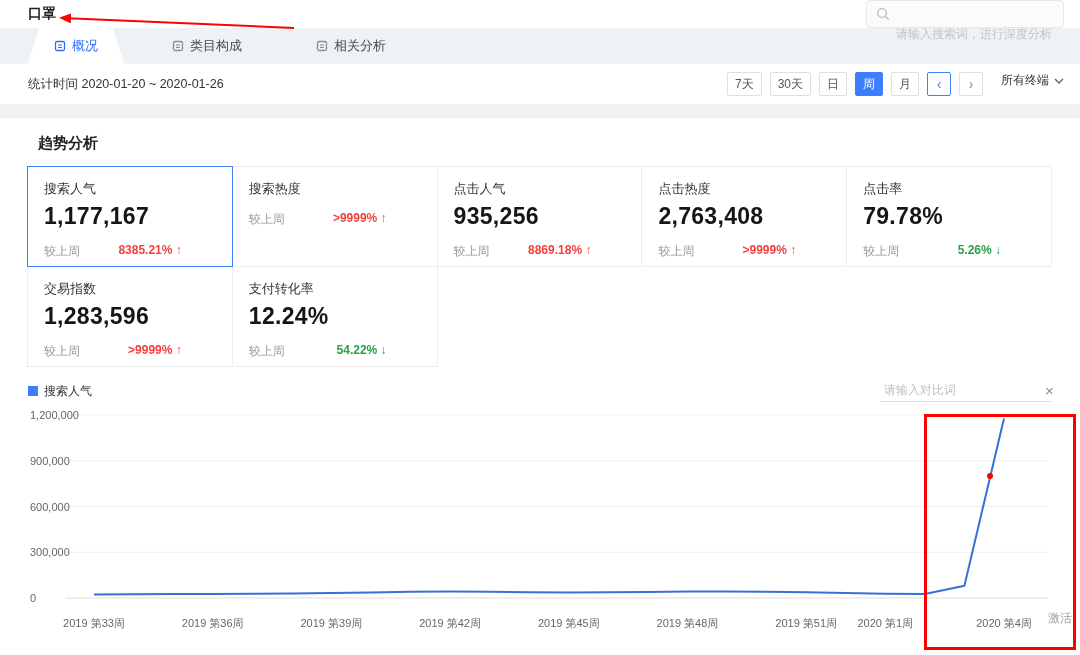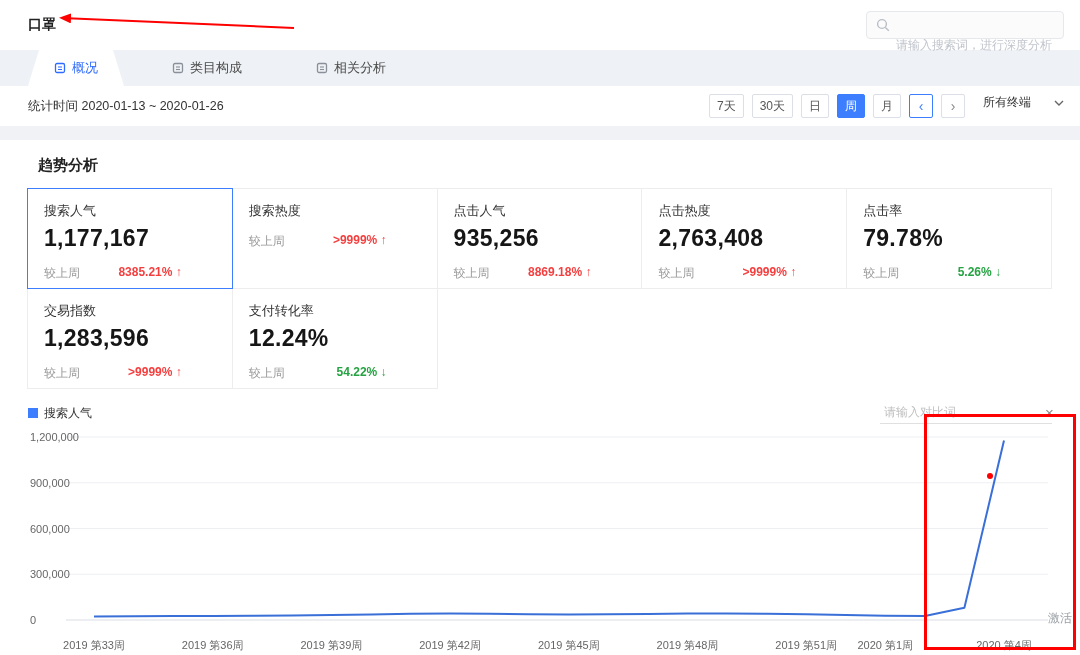--- a/index.html
+++ b/index.html
@@ -2,21 +2,21 @@
 <html><head>
 <meta charset="utf-8">
 <title>口罩 - 趋势分析</title>
 <style>
   * { margin:0; padding:0; box-sizing:border-box; }
   html,body { background:#fff; }
   body { font-family:"Liberation Sans","DejaVu Sans",sans-serif; }
   .page { position:relative; width:1080px; height:655px; background:#fff; overflow:hidden; }
 
   
-  .topbar { height:50px; display:flex; align-items:center; justify-content:space-between;
+  .topbar { height:28px; display:flex; align-items:center; justify-content:space-between;
             padding:0 16px 0 28px; background:#fff; }
   .page-title { font-size:14px; font-weight:bold; color:#222; }
   .search-box { width:198px; height:28px; border:1px solid #e6e8eb; border-radius:4px;
                 background:#fbfbfc; display:flex; align-items:center; gap:6px; padding:0 9px; }
   .search-box input { flex:1; border:none; outline:none; background:transparent; font-size:12px; color:#333;
                       font-family:"Liberation Sans","DejaVu Sans",sans-serif;margin-top:40px; }
   .search-box input::placeholder { color:#c0c4cc; }
 
   
   .tabbar { height:36px; background:#eef1f5; display:flex; align-items:stretch; padding-left:28px; }
@@ -30,21 +30,21 @@
   .toolbar { height:40px; background:#fff; display:flex; align-items:center; justify-content:space-between;
              padding:0 16px 0 28px; }
   .date-text { font-size:12.5px; color:#333; }
   .controls { display:flex; align-items:flex-start; gap:8px; }
   .btn { height:24px; min-width:26px; padding:0 7px; border:1px solid #dcdfe6; border-radius:2px;
          background:#fff; font-size:12px; color:#555; display:flex; align-items:center;
          justify-content:center; cursor:pointer; }
   .btn.active { background:#3d7eff; border-color:#3d7eff; color:#fff; }
   .btn.nav { width:24px; min-width:24px; padding:0; font-size:14px; line-height:1; color:#888; }
   .btn.nav.prev { border-color:#3d7eff; color:#3d7eff; }
-  .terminal { display:flex; align-items:center; gap:23px; font-size:12px; color:#333; margin-left:10px; cursor:pointer; }
+  .terminal { display:flex; align-items:center; gap:5px; font-size:12px; color:#333; margin-left:10px; cursor:pointer; }
 
   .band { height:14px; background:#f0f2f5; }
 
   
   .panel { padding:14px 28px 0; background:#fff; }
   .section-title { font-size:15px; font-weight:bold; color:#222; margin:2px 10px 14px; }
 
   .cards { display:grid; grid-template-columns:repeat(5,1fr); }
   .card { height:101px; border:1px solid #ededed; margin:-1px 0 0 -1px; padding:13px 16px 10px;
           background:#fff; cursor:pointer; }
@@ -128,21 +128,21 @@
             <rect x="1.5" y="1.5" width="9" height="9" rx="1.5" fill="none" stroke="currentColor" stroke-width="1.3"></rect>
             <line x1="4" y1="5" x2="8" y2="5" stroke="currentColor" stroke-width="1.1"></line>
             <line x1="4" y1="7.5" x2="8" y2="7.5" stroke="currentColor" stroke-width="1.1"></line>
           </svg>
       </span>
       <span>相关分析</span>
     </div>
   </div>
 
   <div class="toolbar">
-    <div class="date-text">统计时间 2020-01-13 ~ 2020-01-26</div>
+    <div class="date-text">统计时间 2020-01-20 ~ 2020-01-26</div>
     <div class="controls">
       <div class="btn">7天</div>
       <div class="btn">30天</div>
       <div class="btn">日</div>
       <div class="btn active">周</div>
       <div class="btn">月</div>
       <div class="btn nav prev">‹</div>
       <div class="btn nav">›</div>
       <div class="terminal">
         <span>所有终端</span>

